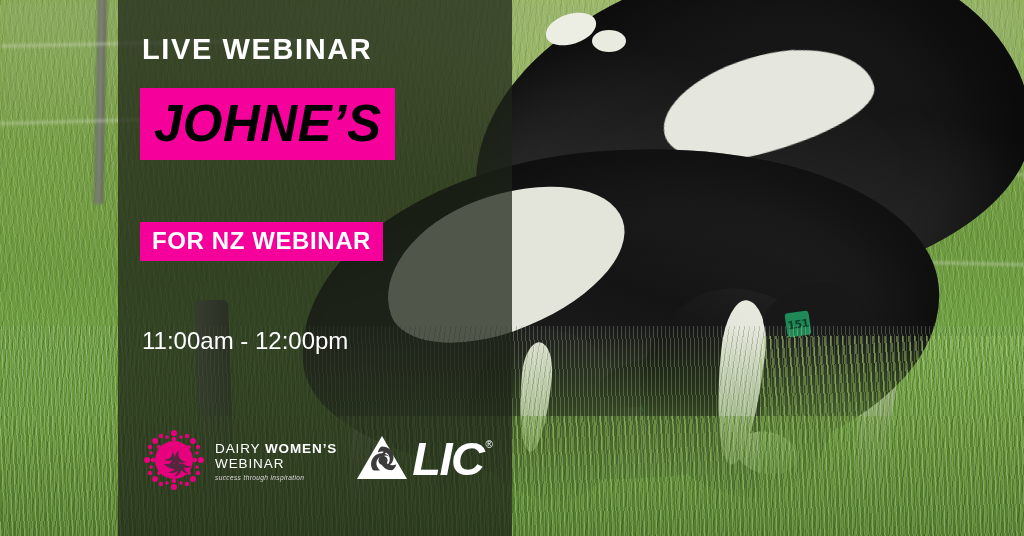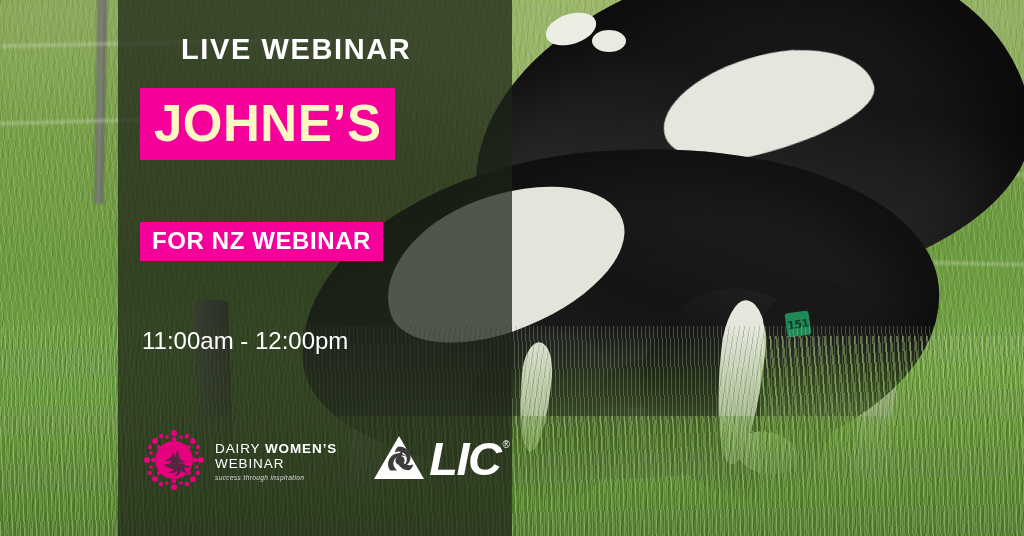--- a/index.html
+++ b/index.html
@@ -240,39 +240,39 @@
   }
 
   .eyebrow {
     position: absolute;
     top: 33px;
     left: 2px;
     color: #ffffff;
     font-size: 29px;
     font-weight: bold;
     letter-spacing: 1.6px;
-    margin-left: 39px;
   }
 
   .title-wrap {
     position: absolute;
     top: 88px;
     left: 0;
   }
   .title-line {
     display: block;
     background: #f5009b;
-    color: #fef9c3;
+    color: #000000;
     font-size: 51px;
     font-weight: bold;
     letter-spacing: .5px;
     line-height: 1;
     padding: 10px 14px 11px 14px;
     width: max-content;
     margin-bottom: 6px;
+    font-style: italic;
   }
 
   .sub-wrap {
     position: absolute;
     top: 222px;
     left: 0;
   }
   .sub-line {
     display: block;
     background: #f5009b;
@@ -297,21 +297,21 @@
   }
   .when div { white-space: nowrap; }
 
   
   .logos {
     position: absolute;
     left: 2px;
     top: 428px;
     display: flex;
     align-items: center;
-    gap: 32px;
+    gap: 15px;
   }
 
   .dwn-logo { display: flex; align-items: center; gap: 9px; }
   .dwn-mark { position: relative; width: 64px; height: 64px; }
   .dwn-text {
     color: #ffffff;
     line-height: 1.12;
     padding-top: 2px;
   }
   .dwn-l1 { font-size: 13.5px; letter-spacing: .9px; }

